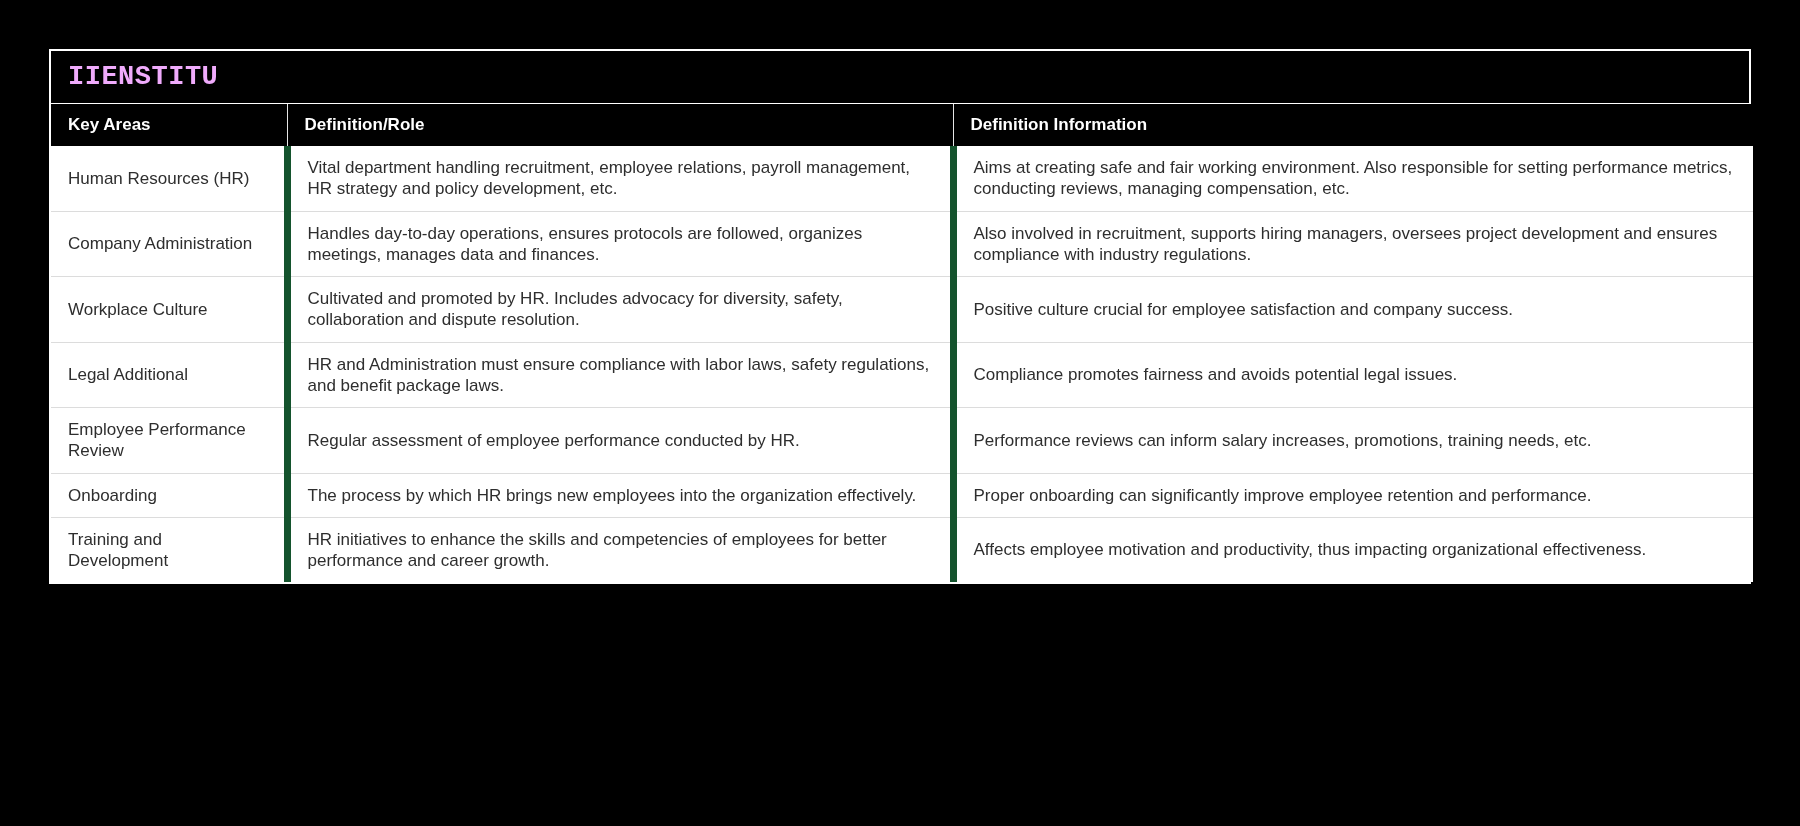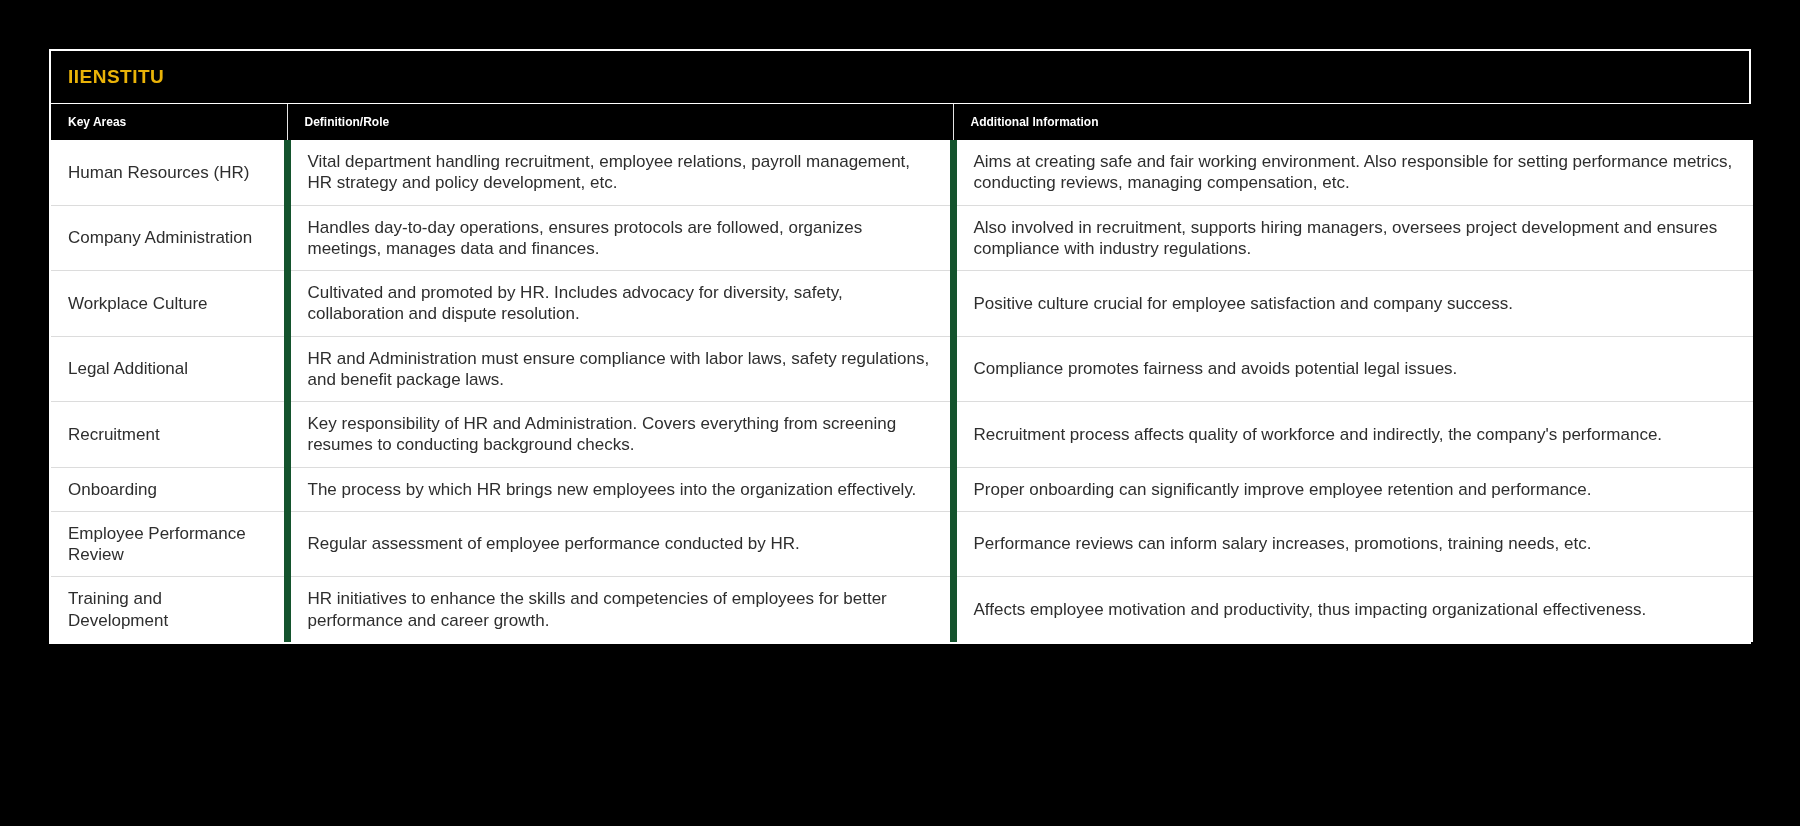--- a/index.html
+++ b/index.html
@@ -24,34 +24,35 @@
   }
   .title-bar {
     background: #000000;
     height: 52px;
     display: flex;
     align-items: center;
     padding-left: 17px;
     border-bottom: 1px solid #ffffff;
   }
   .title-bar .brand {
-    color: #eab308;
-    font-size: 19px;
+    color: #f0abfc;
+    font-size: 27px;
     font-weight: bold;
     letter-spacing: 0.5px;
+    font-family: Liberation Mono, monospace;
   }
   table.data-table {
     width: 100%;
     border-collapse: collapse;
     table-layout: fixed;
   }
   table.data-table th {
     background: #000000;
     color: #ffffff;
-    font-size: 12px;
+    font-size: 17px;
     font-weight: bold;
     text-align: left;
     padding: 11px 17px;
     border-left: 1px solid #e6e6e6;
     box-sizing: border-box;
   }
   table.data-table th:first-child {
     border-left: none;
   }
   table.data-table td {
@@ -88,21 +89,21 @@
   <table class="data-table">
     <colgroup>
       <col class="c-key">
       <col class="c-def">
       <col class="c-add">
     </colgroup>
     <thead>
       <tr>
         <th>Key Areas</th>
         <th>Definition/Role</th>
-        <th>Additional Information</th>
+        <th>Definition Information</th>
       </tr>
     </thead>
     <tbody>
         <tr>
     <td>Human Resources (HR)</td>
     <td>Vital department handling recruitment, employee relations, payroll management, HR strategy and policy development, etc.</td>
     <td>Aims at creating safe and fair working environment. Also responsible for setting performance metrics, conducting reviews, managing compensation, etc.</td>
   </tr>
         <tr>
     <td>Company Administration</td>
@@ -113,33 +114,28 @@
     <td>Workplace Culture</td>
     <td>Cultivated and promoted by HR. Includes advocacy for diversity, safety, collaboration and dispute resolution.</td>
     <td>Positive culture crucial for employee satisfaction and company success.</td>
   </tr>
         <tr>
     <td>Legal Additional</td>
     <td>HR and Administration must ensure compliance with labor laws, safety regulations, and benefit package laws.</td>
     <td>Compliance promotes fairness and avoids potential legal issues.</td>
   </tr>
         <tr>
-    <td>Recruitment</td>
-    <td>Key responsibility of HR and Administration. Covers everything from screening resumes to conducting background checks.</td>
-    <td>Recruitment process affects quality of workforce and indirectly, the company's performance.</td>
+    <td>Employee Performance Review</td>
+    <td>Regular assessment of employee performance conducted by HR.</td>
+    <td>Performance reviews can inform salary increases, promotions, training needs, etc.</td>
   </tr>
         <tr>
     <td>Onboarding</td>
     <td>The process by which HR brings new employees into the organization effectively.</td>
     <td>Proper onboarding can significantly improve employee retention and performance.</td>
-  </tr>
-        <tr>
-    <td>Employee Performance Review</td>
-    <td>Regular assessment of employee performance conducted by HR.</td>
-    <td>Performance reviews can inform salary increases, promotions, training needs, etc.</td>
   </tr>
         <tr>
     <td>Training and Development</td>
     <td>HR initiatives to enhance the skills and competencies of employees for better performance and career growth.</td>
     <td>Affects employee motivation and productivity, thus impacting organizational effectiveness.</td>
   </tr>
       </tbody>
   </table>
 </div>
 

